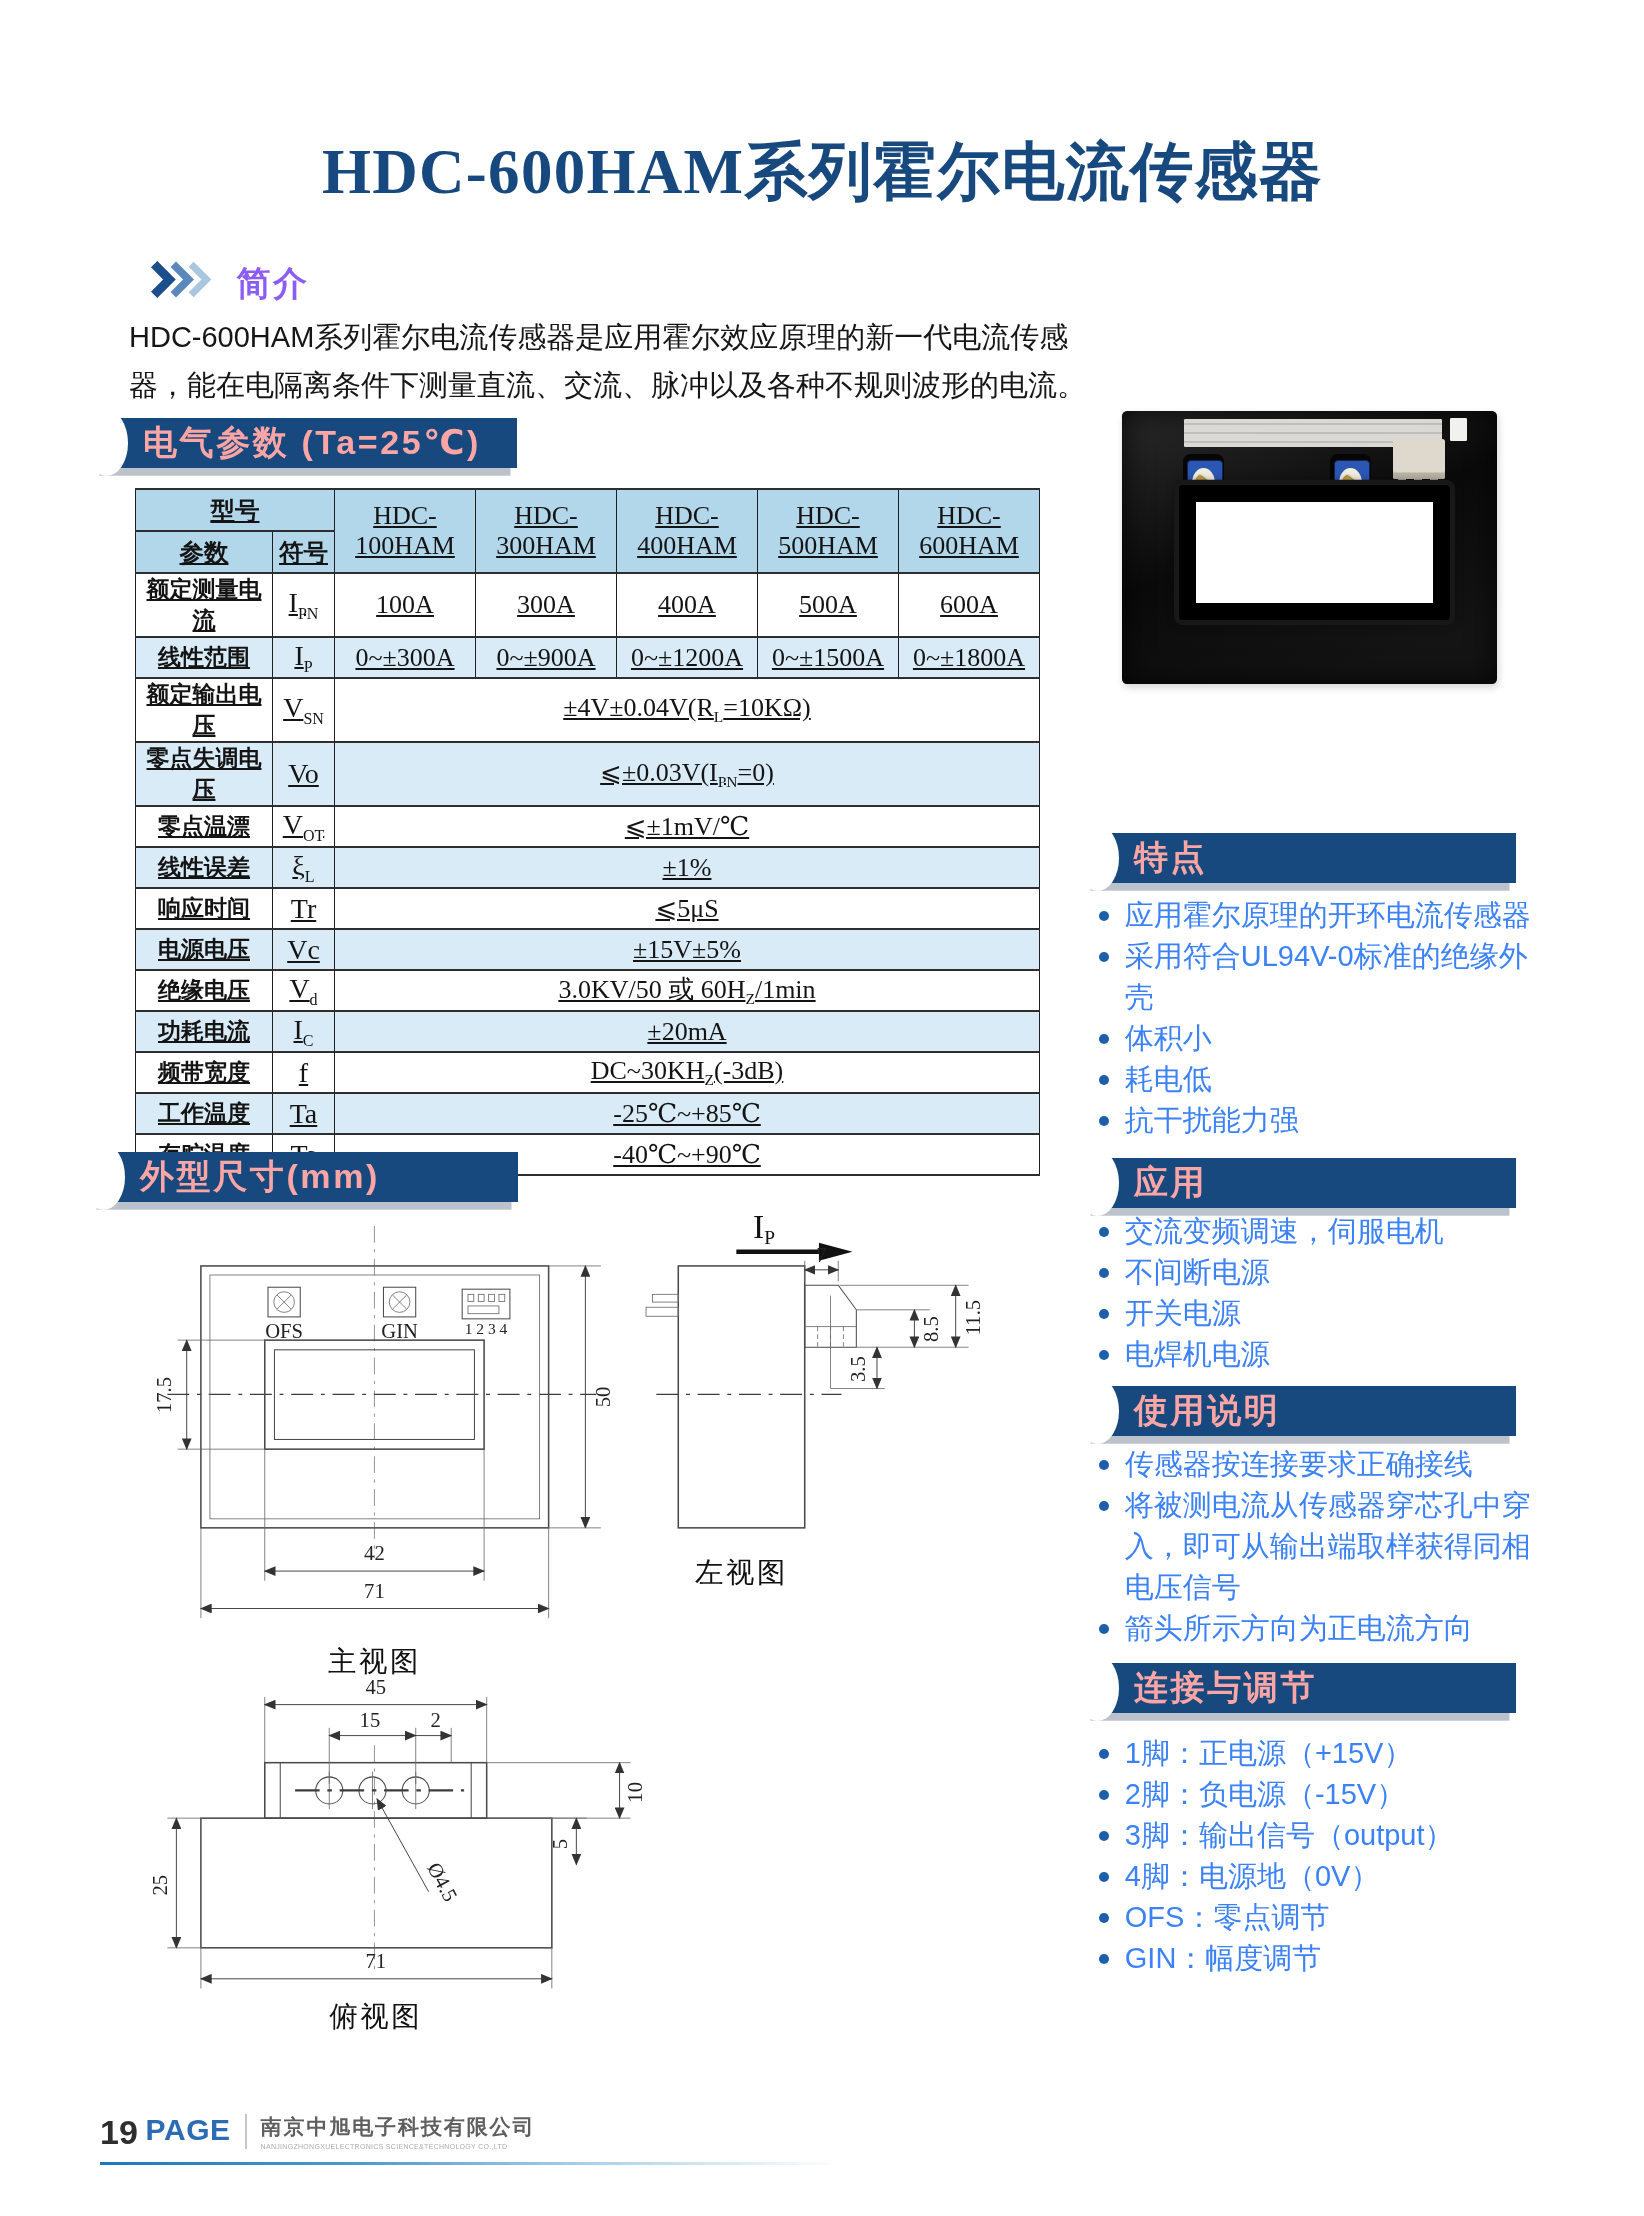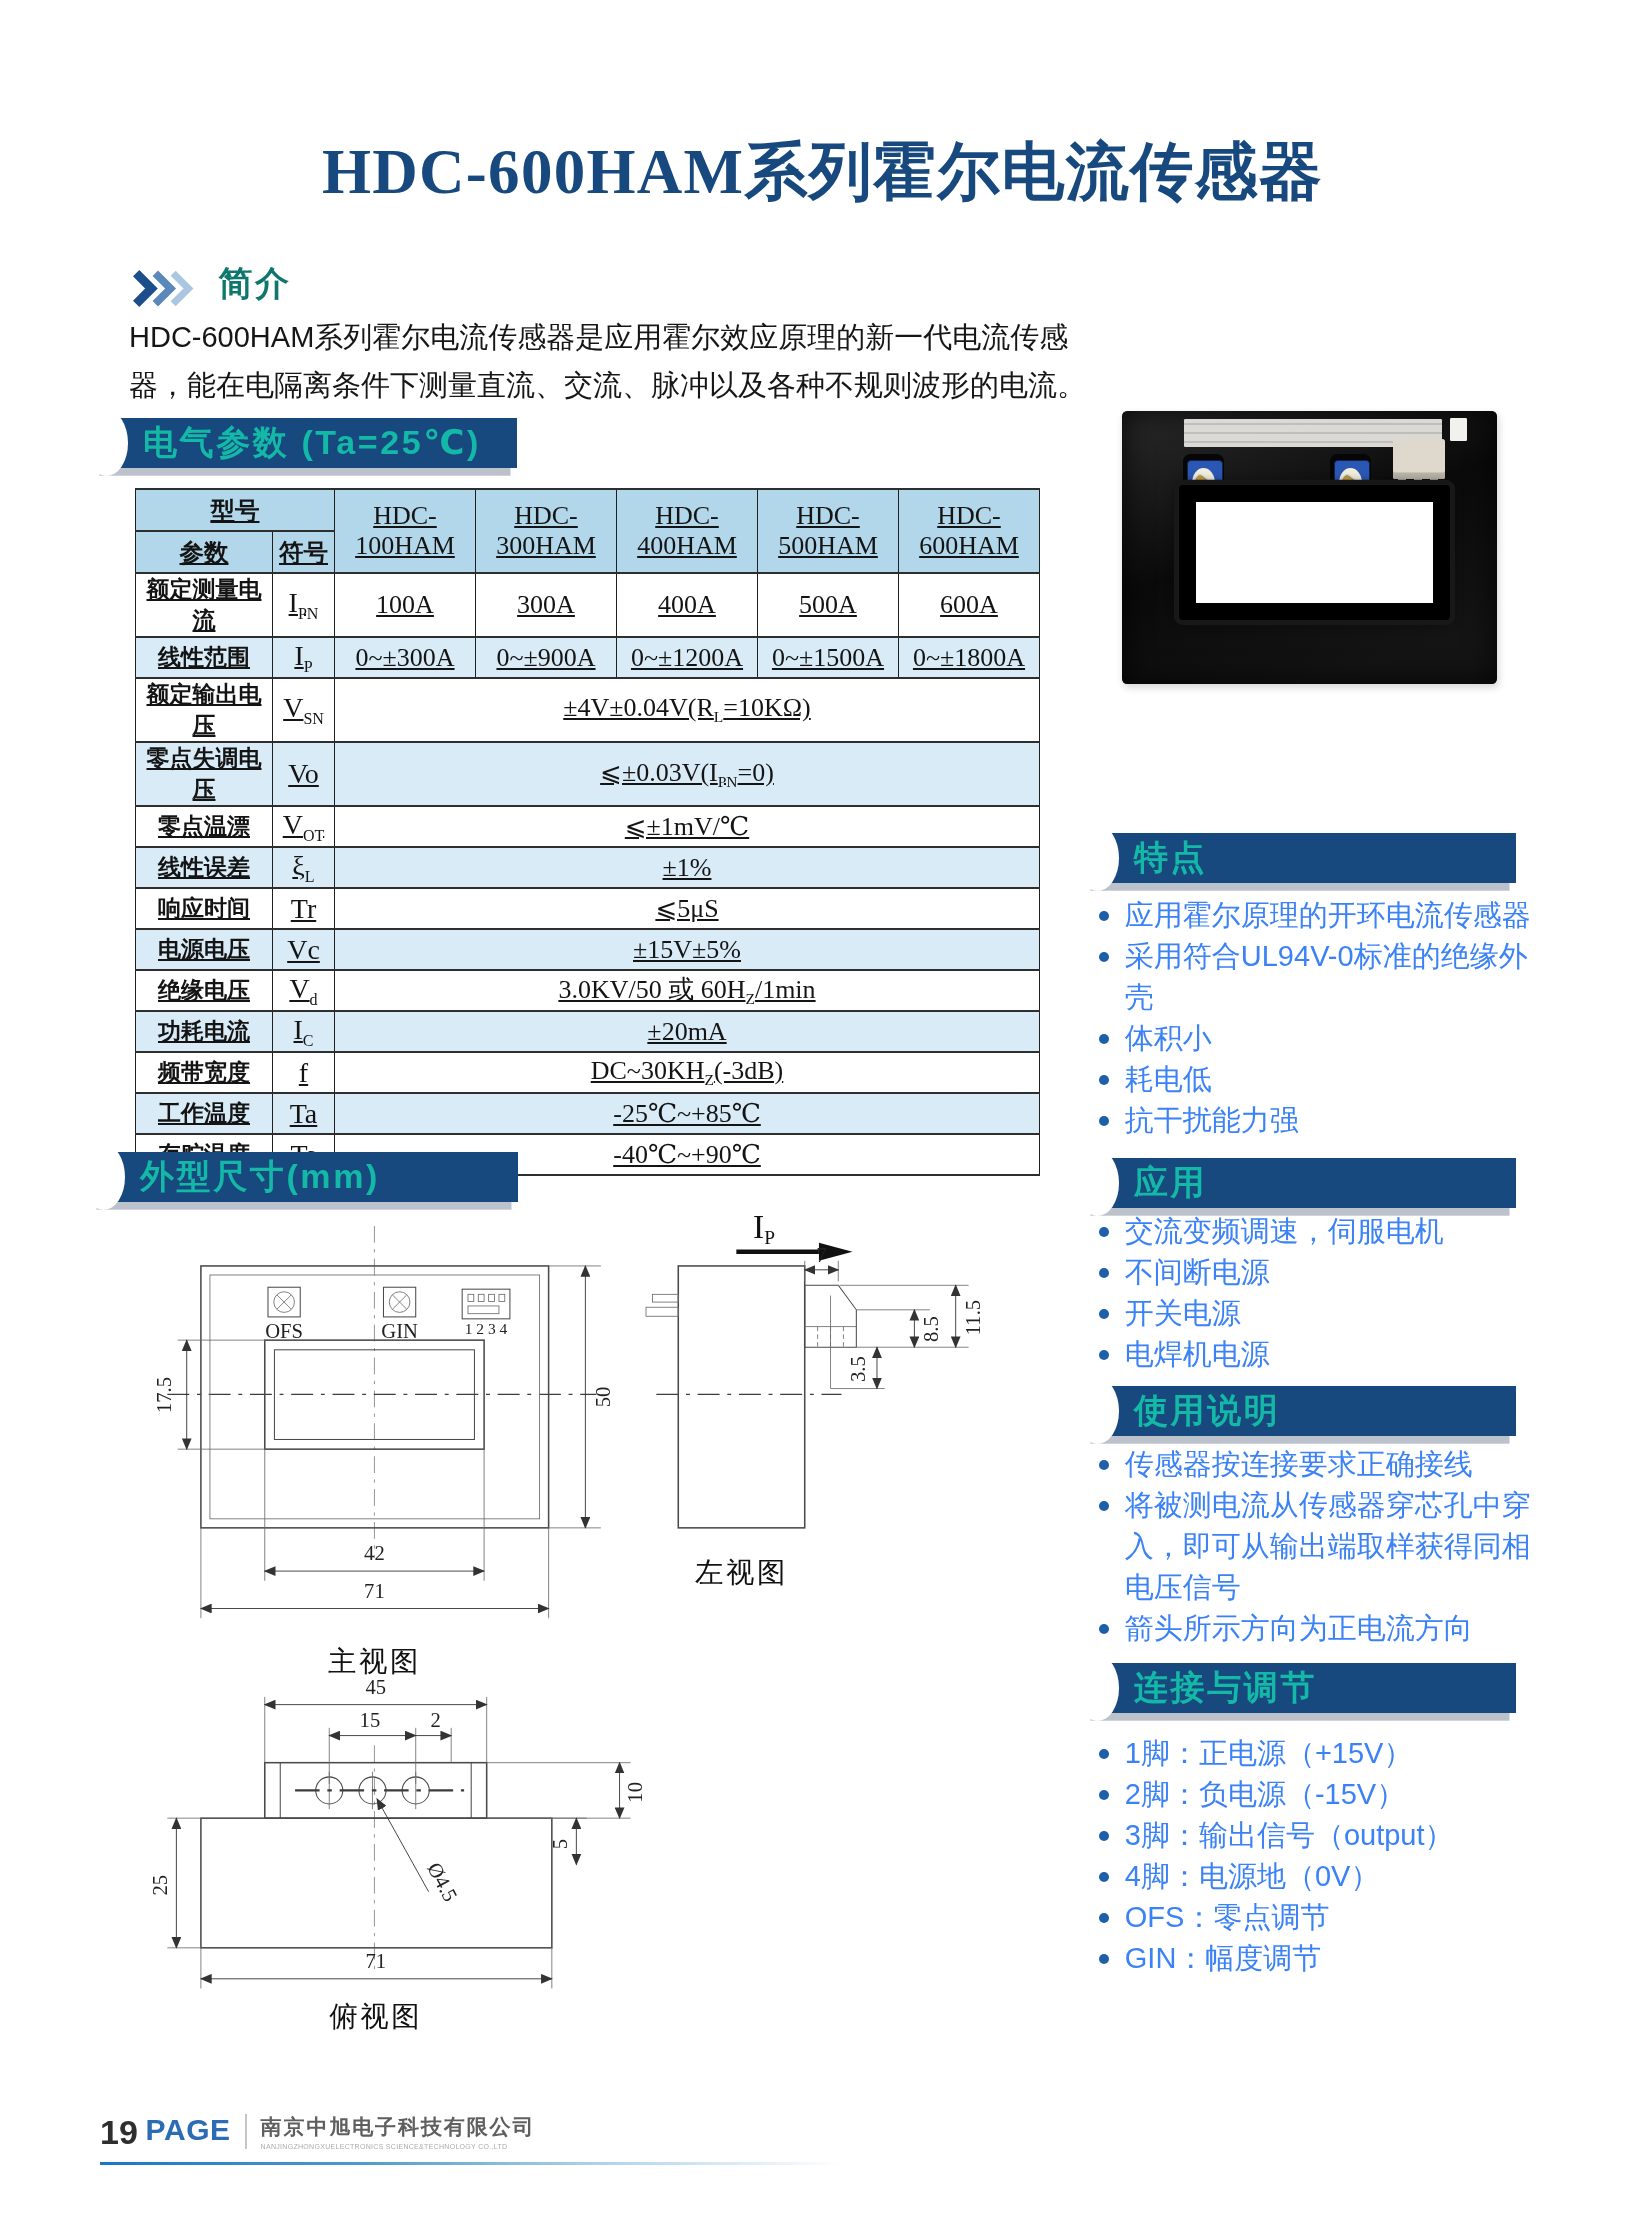--- a/index.html
+++ b/index.html
@@ -8,28 +8,28 @@
     font-family:"Liberation Sans","DejaVu Sans",sans-serif;color:#141414;overflow:hidden;
   }
   .serif{font-family:"Liberation Serif","DejaVu Serif",serif;}
 
   
   #page-title{position:absolute;top:129px;left:0;width:1645px;text-align:center;
     color:#17497f;font-weight:bold;font-size:63px;letter-spacing:1.3px;}
   #page-title .latin{font-family:"Liberation Serif","DejaVu Serif",serif;font-weight:bold;}
 
   
-  #intro-heading{position:absolute;left:132px;top:261px;display:flex;align-items:flex-end;
-    color:#0f766e;font-size:34px;font-weight:bold;letter-spacing:2.6px;}
+  #intro-heading{position:absolute;left:150px;top:261px;display:flex;align-items:flex-start;
+    color:#8b5cf6;font-size:34px;font-weight:bold;letter-spacing:2.6px;}
   #intro-heading svg{margin-right:19.4px;display:block;}
   #intro-body{position:absolute;left:129px;top:313px;width:987px;font-size:29px;
     line-height:48px;font-weight:500;color:#161616;}
 
   
-  .banner{position:absolute;height:50px;background:#17497f;color:#14b8a6;font-weight:bold;
+  .banner{position:absolute;height:50px;background:#17497f;color:#fca5a5;font-weight:bold;
     font-size:34px;letter-spacing:2.6px;display:flex;align-items:center;padding-left:37px;
     box-shadow:-6.5px 7.7px 0 #bcc2cb;}
   .banner::before{content:"";position:absolute;left:-20.6px;top:-7.7px;bottom:-7.7px;width:43px;
     background:#fff;border-radius:50%;}
 
   
   #param-table{position:absolute;left:135px;top:488px;border-collapse:collapse;
     table-layout:fixed;background:#fff;}
   #param-table th,#param-table td{border-left:1.3px solid #1f1f1f;border-right:1.3px solid #1f1f1f;
     border-top:2.6px solid #2e2e2e;border-bottom:2.6px solid #2e2e2e;text-align:center;

